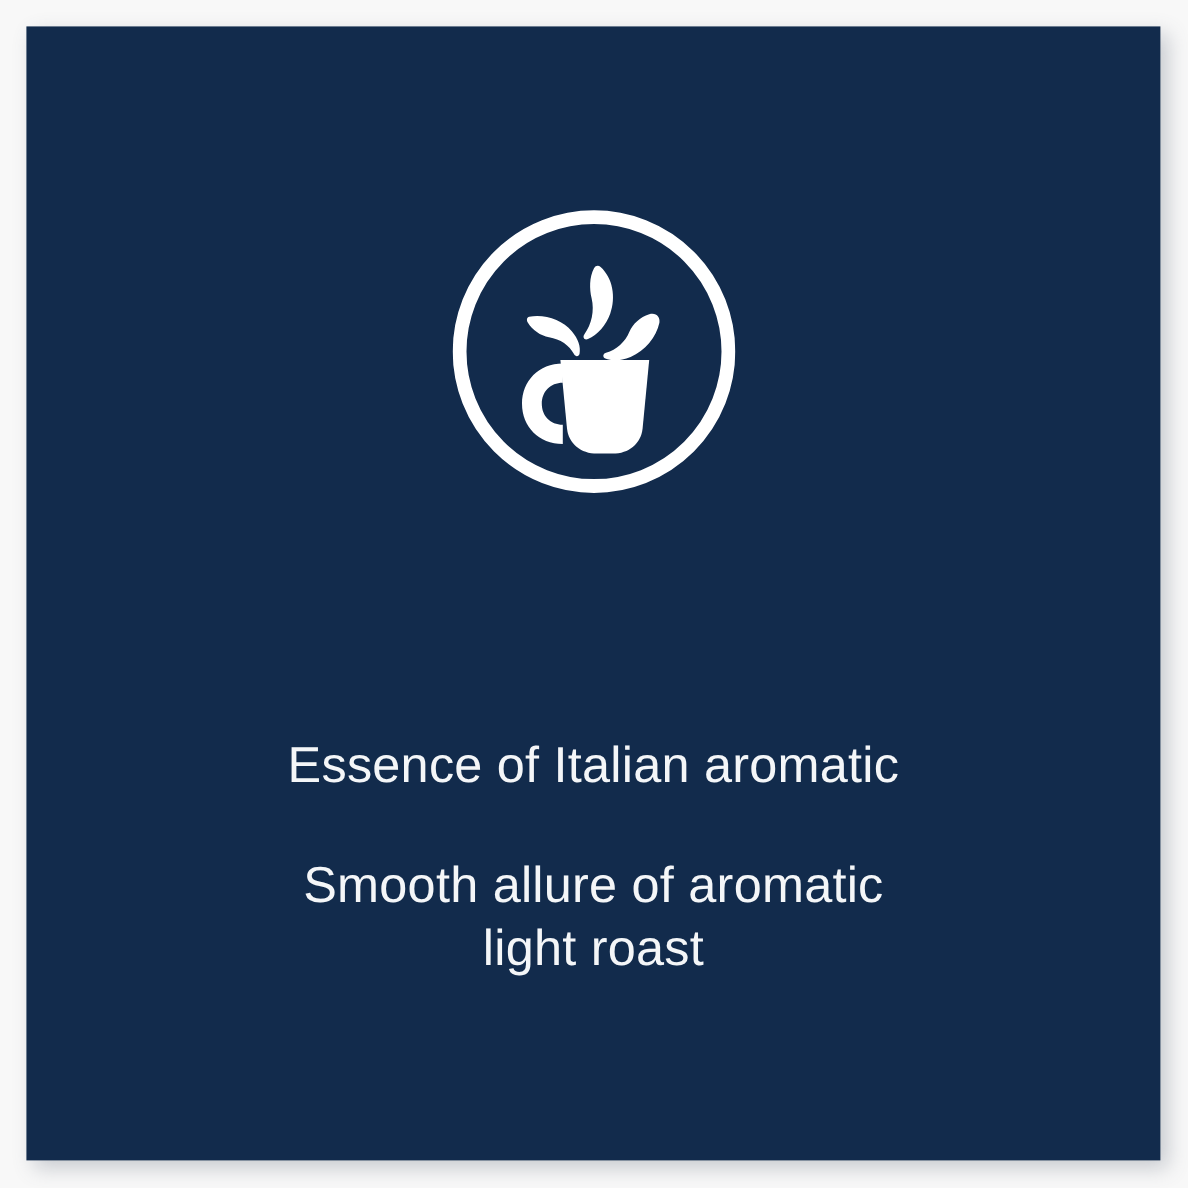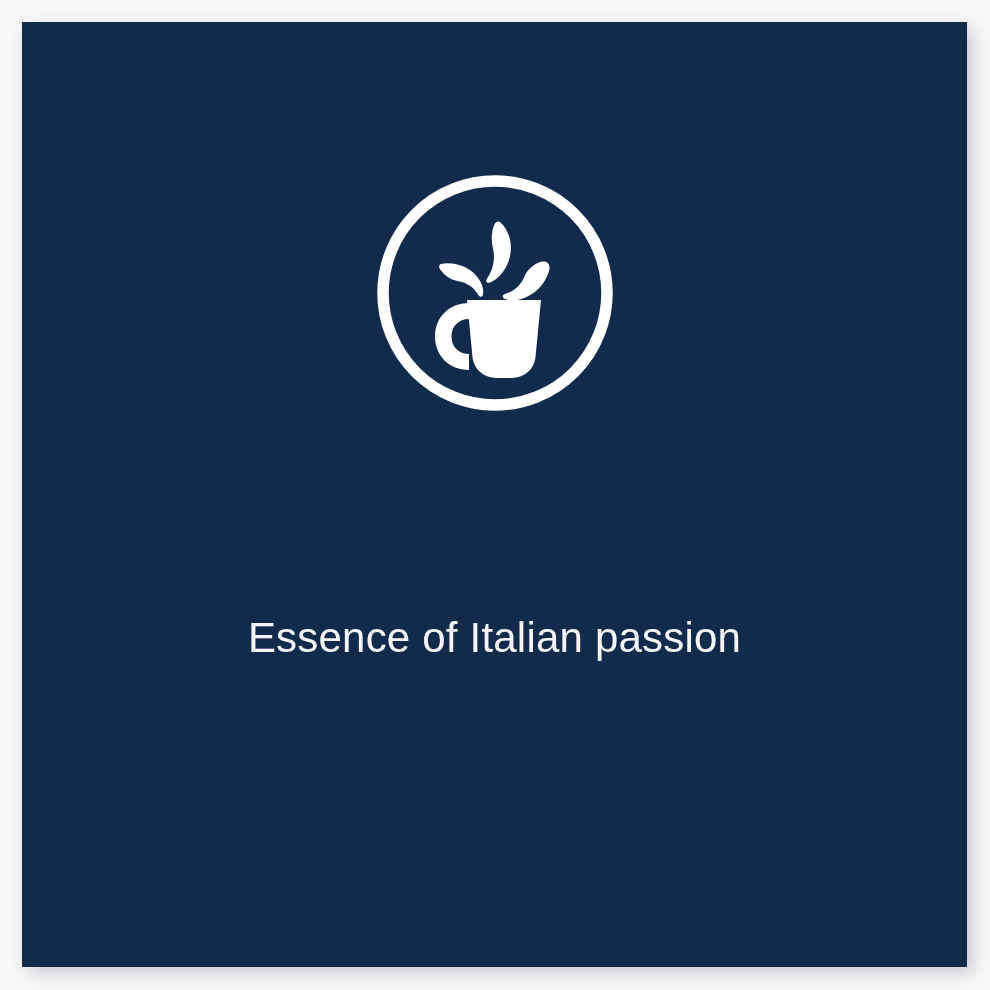--- a/index.html
+++ b/index.html
@@ -132,17 +132,19 @@
                  L 164.0 125.0
                  L 158.5 182.0
                  C 157.2 194.5, 147.0 203.0, 133.5 203.0
                  L 120.5 203.0
                  C 107.0 203.0, 96.8 194.5, 95.5 182.0
                  Z"></path>
       </svg>
     </div>
 
     <div class="copy">
-      <p class="tagline primary">Essence of Italian passion</p>
+      <p class="tagline primary">Essence of Italian aromatic</p>
+      <p class="tagline secondary">Smooth allure of aromatic
+light roast</p>
     </div>
 
   </div>
 </div>
 
 </body></html>

